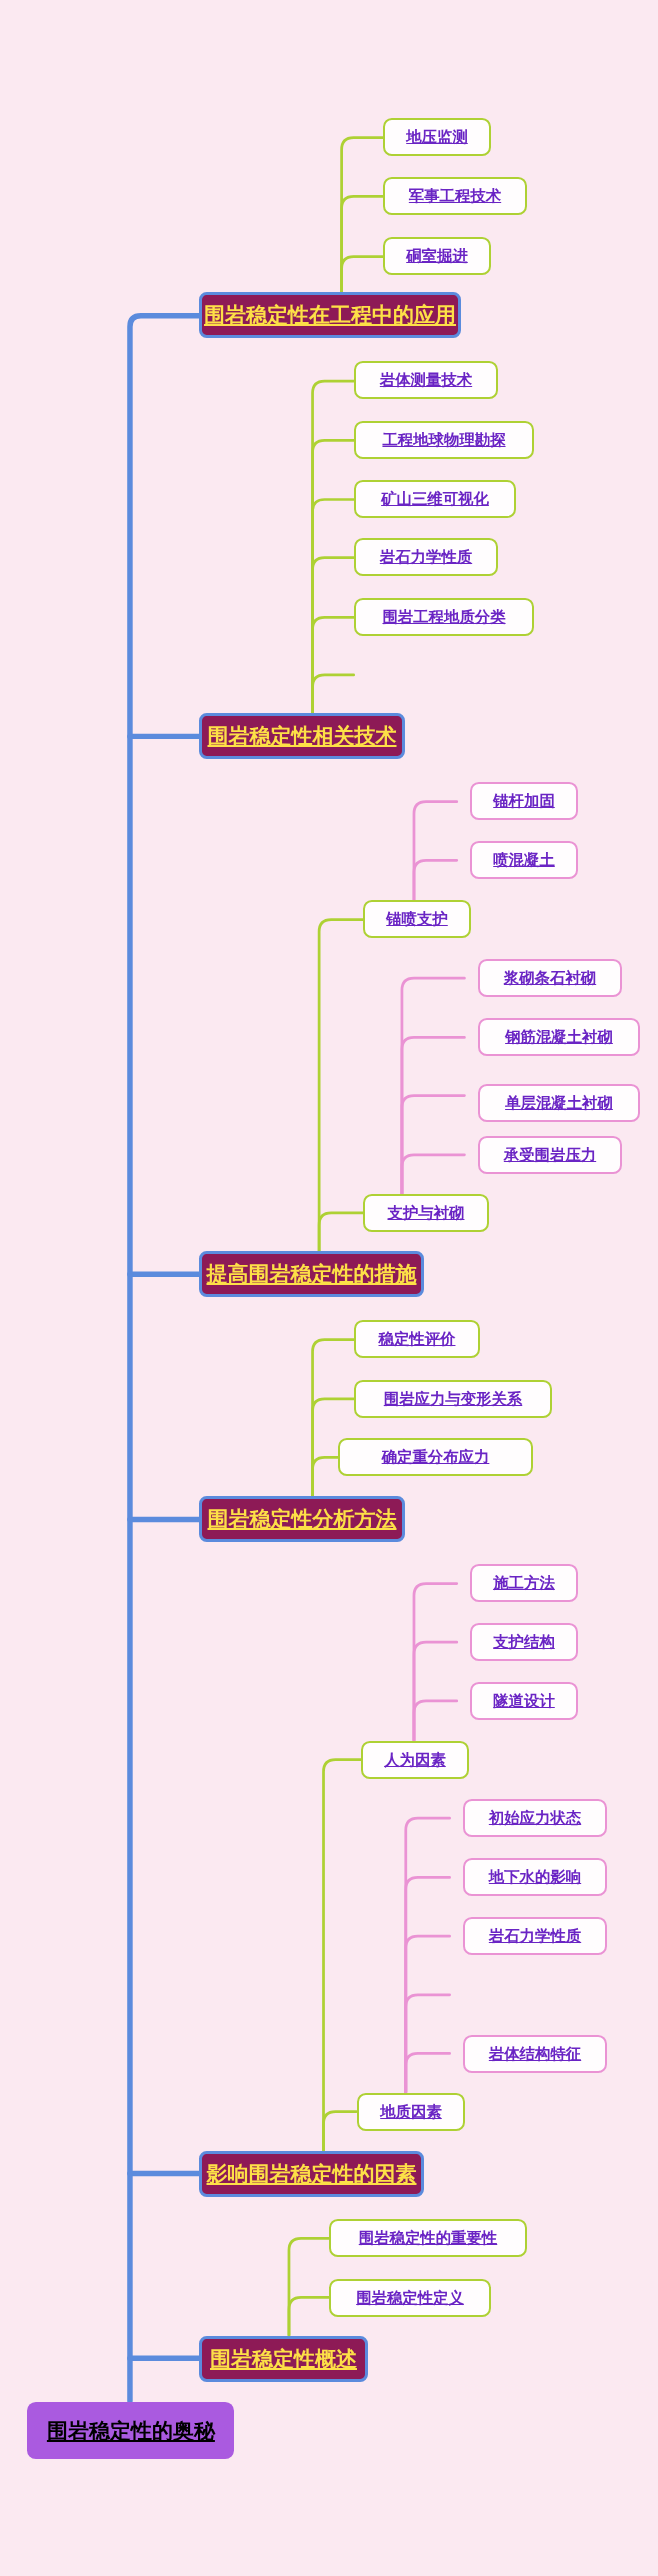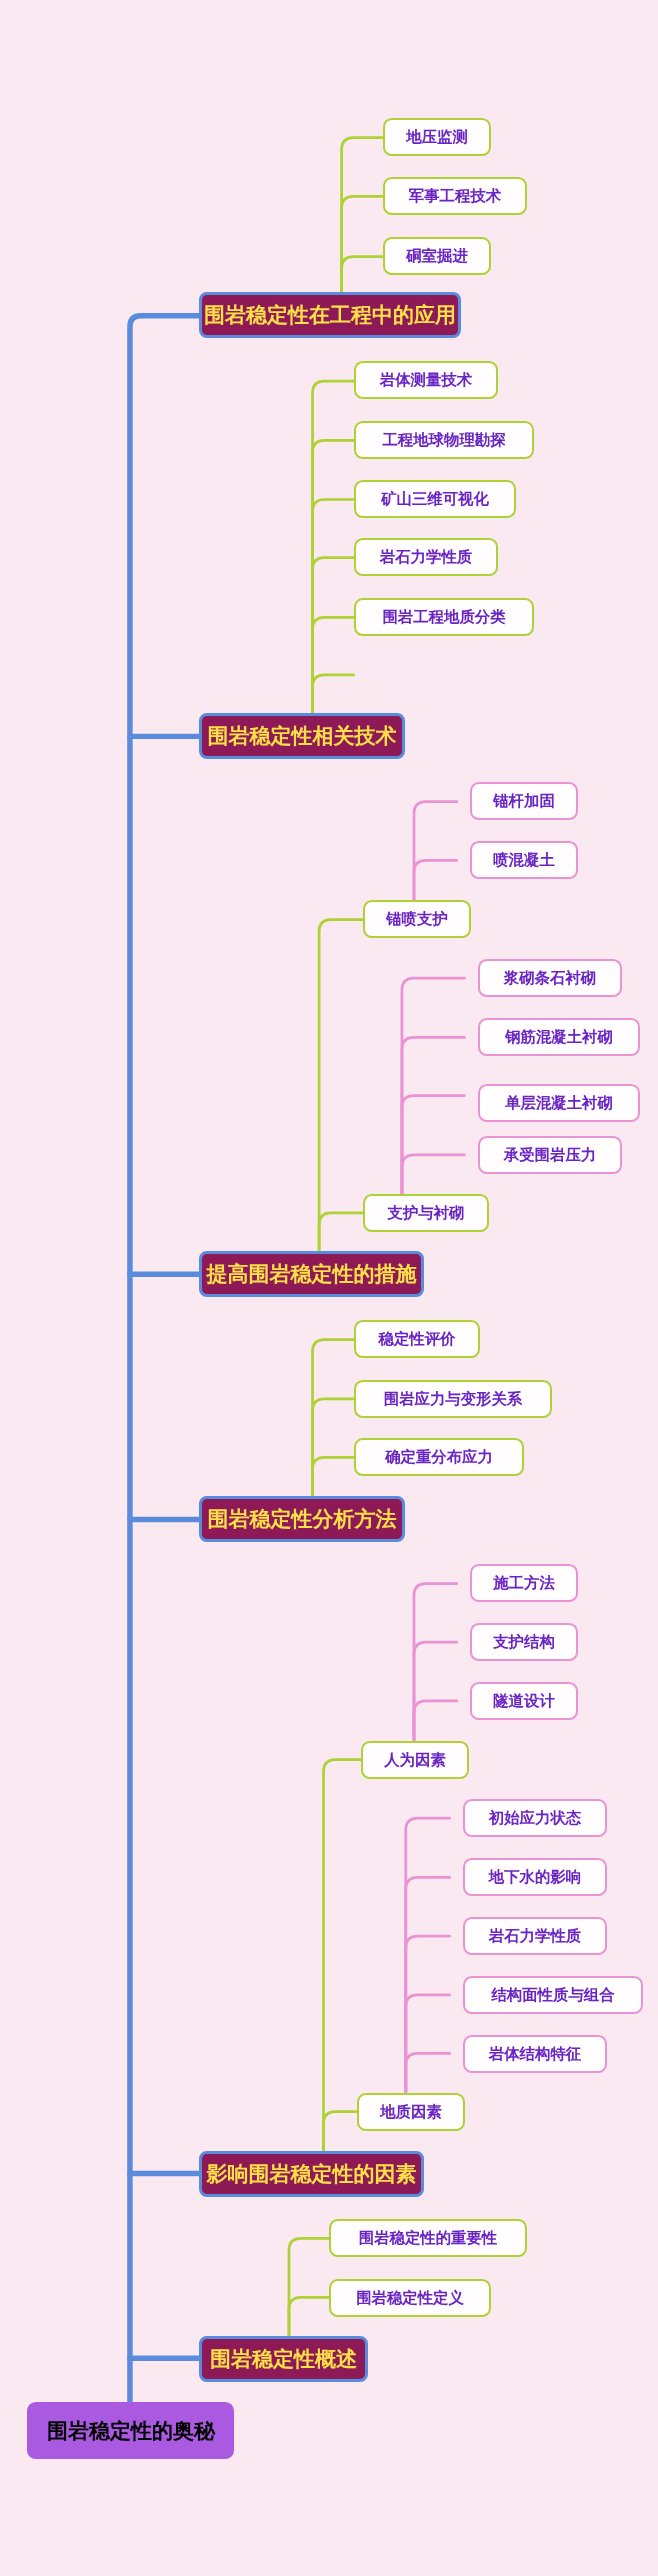--- a/index.html
+++ b/index.html
@@ -23,20 +23,21 @@
   .node{
     position:absolute;
     display:flex;
     align-items:center;
     justify-content:center;
     font-weight:bold;
     box-sizing:border-box;
     text-align:center;
     white-space:nowrap;
     cursor:default;
+    text-decoration:underline;
   }
   .leaf-g{
     background:#fffdfe;
     border:2.7px solid #aed134;
     border-radius:8.8px;
     color:#6a24c4;
     font-size:15.4px;
     height:38px;
   }
   .leaf-p{
@@ -146,31 +147,30 @@
   <div class="node leaf-g" style="left:363px;top:900px;width:108px">锚喷支护</div>
   <div class="node leaf-p" style="left:465px;top:959px;width:144px">浆砌条石衬砌</div>
   <div class="node leaf-p" style="left:465px;top:1018px;width:162px">钢筋混凝土衬砌</div>
   <div class="node leaf-p" style="left:465px;top:1084px;width:162px">单层混凝土衬砌</div>
   <div class="node leaf-p" style="left:465px;top:1136px;width:144px">承受围岩压力</div>
   <div class="node leaf-g" style="left:363px;top:1194px;width:126px">支护与衬砌</div>
   <div class="node branch" style="left:199px;top:1251px;width:225px">提高围岩稳定性的措施</div>
 
   <div class="node leaf-g" style="left:354px;top:1320px;width:126px">稳定性评价</div>
   <div class="node leaf-g" style="left:354px;top:1380px;width:198px">围岩应力与变形关系</div>
-  <div class="node leaf-g" style="left:354px;top:1438px;width:170px">确定重分布应力</div>
+  <div class="node leaf-g" style="left:338px;top:1438px;width:195px">确定重分布应力</div>
   <div class="node branch" style="left:199px;top:1496px;width:206px">围岩稳定性分析方法</div>
 
   <div class="node leaf-p" style="left:457px;top:1564px;width:108px">施工方法</div>
   <div class="node leaf-p" style="left:457px;top:1623px;width:108px">支护结构</div>
   <div class="node leaf-p" style="left:457px;top:1682px;width:108px">隧道设计</div>
   <div class="node leaf-g" style="left:361px;top:1741px;width:108px">人为因素</div>
   <div class="node leaf-p" style="left:450px;top:1799px;width:144px">初始应力状态</div>
   <div class="node leaf-p" style="left:450px;top:1858px;width:144px">地下水的影响</div>
   <div class="node leaf-p" style="left:450px;top:1917px;width:144px">岩石力学性质</div>
-  <div class="node leaf-p" style="left:450px;top:1976px;width:180px">结构面性质与组合</div>
   <div class="node leaf-p" style="left:450px;top:2035px;width:144px">岩体结构特征</div>
   <div class="node leaf-g" style="left:357px;top:2093px;width:108px">地质因素</div>
   <div class="node leaf-g" style="left:329px;top:2219px;width:198px">围岩稳定性的重要性</div>
 
   <div class="node branch" style="left:199px;top:2151px;width:225px">影响围岩稳定性的因素</div>
   <div class="node leaf-g" style="left:329px;top:2279px;width:162px">围岩稳定性定义</div>
   <div class="node branch" style="left:199px;top:2336px;width:169px">围岩稳定性概述</div>
 
   <div class="node root-node" style="left:27.4px;top:2402px;width:207px">围岩稳定性的奥秘</div>
 

